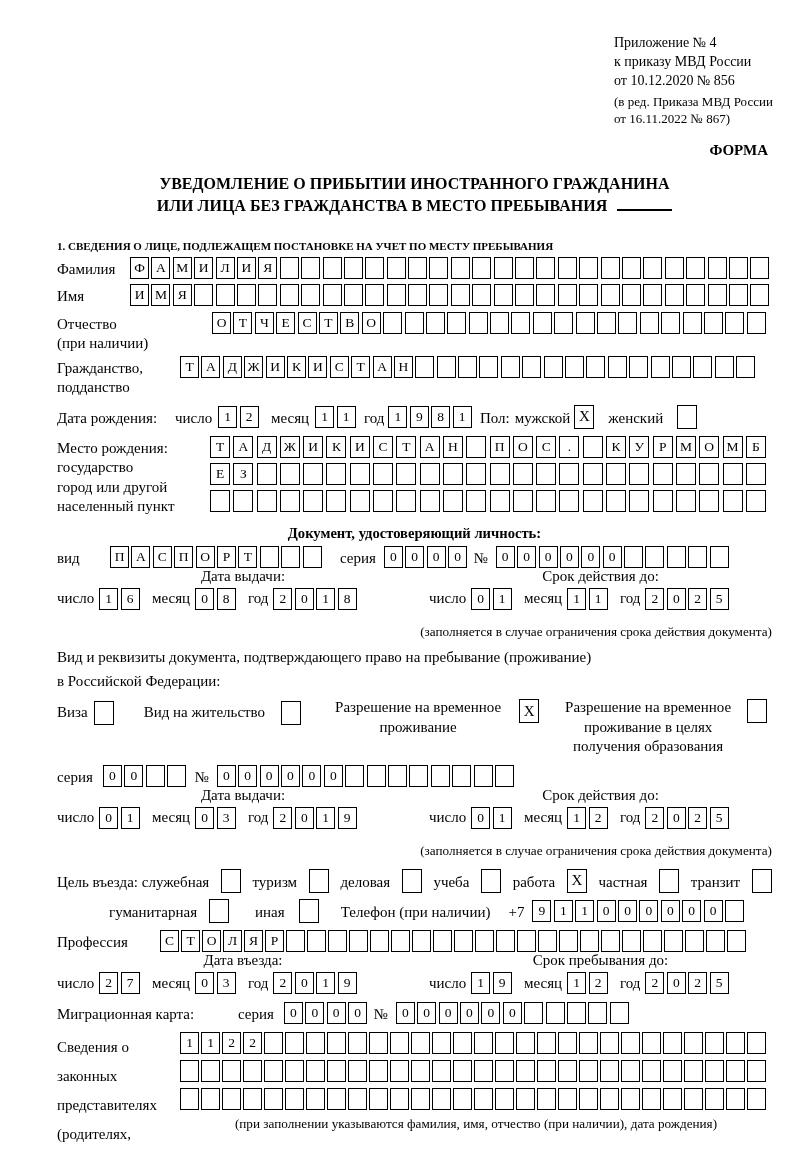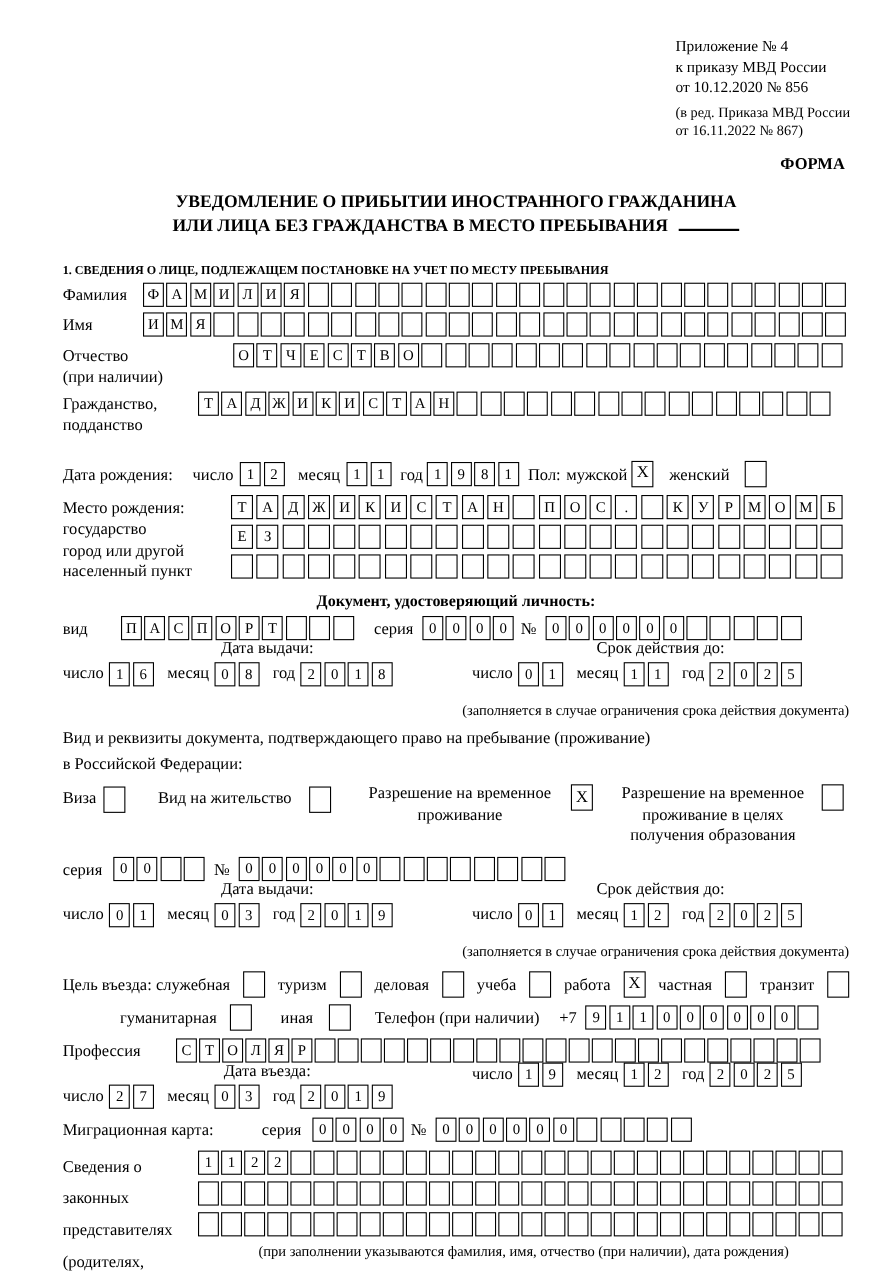--- a/index.html
+++ b/index.html
@@ -204,21 +204,21 @@
         <span class="cell"></span>
         <span class="cell"></span>
         <span class="cell"></span>
         <span class="cell"></span>
         <span class="cell"></span>
         <span class="cell"></span>
         <span class="cell"></span>
       </div>
   </div>
 
-  <div class="frow" style="margin-top:21px;align-items:center">
+  <div class="frow" style="margin-top:7px;align-items:center">
     <span class="it" style="width:118px">Дата рождения:</span>
     <span class="it">число</span>
     <span class="cells" style="margin:0 10px 0 6px">
         <span class="cell">1</span>
         <span class="cell">2</span>
       </span>
     <span class="it">месяц</span>
     <span class="cells" style="margin:0 6px 0 6px">
         <span class="cell">1</span>
         <span class="cell">1</span>
@@ -590,20 +590,21 @@
         <span>год</span>
         <span class="cells">
             <span class="cell">2</span>
             <span class="cell">0</span>
             <span class="cell">1</span>
             <span class="cell">9</span>
           </span>
       </div>
     </div>
     <div class="dcol-r">
+      <div class="dhead">Срок пребывания до:</div>
       <div class="dline">
         <span>число</span>
         <span class="cells">
             <span class="cell">1</span>
             <span class="cell">9</span>
           </span>
         <span>месяц</span>
         <span class="cells">
             <span class="cell">1</span>
             <span class="cell">2</span>

